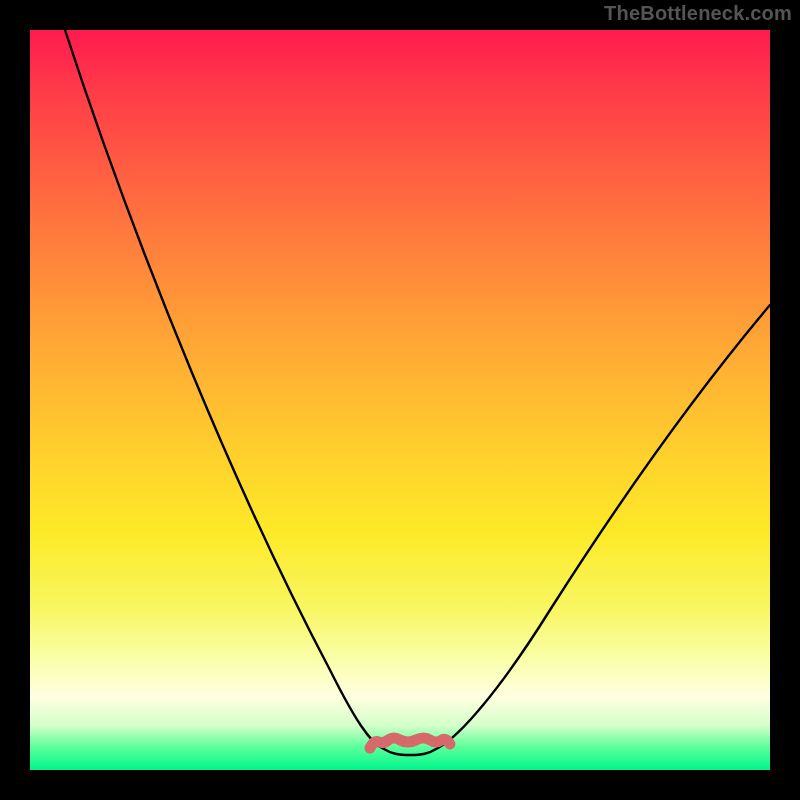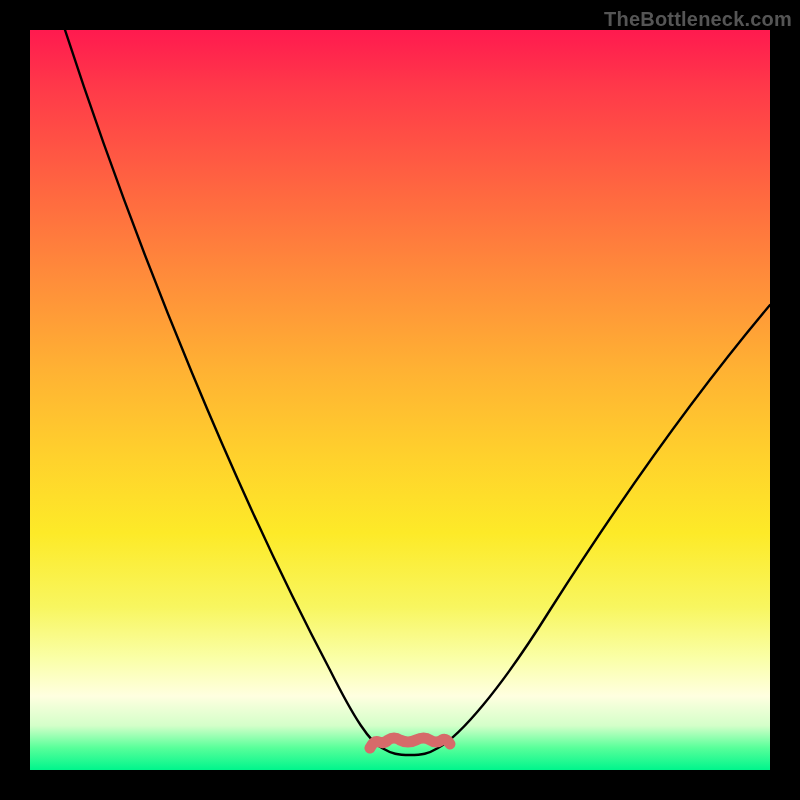--- a/index.html
+++ b/index.html
@@ -13,21 +13,21 @@
   .frame {
     position: absolute;
     top: 0;
     left: 0;
     width: 800px;
     height: 800px;
     background: #000;
   }
   .watermark {
     position: absolute;
-    top: 8px;
+    top: 2px;
     right: 8px;
     color: #555;
     font: 600 20px Arial, Helvetica, sans-serif;
     letter-spacing: 0.2px;
     margin-left: 28px;
   }
   .plot {
     position: absolute;
     left: 30px;
     top: 30px;

